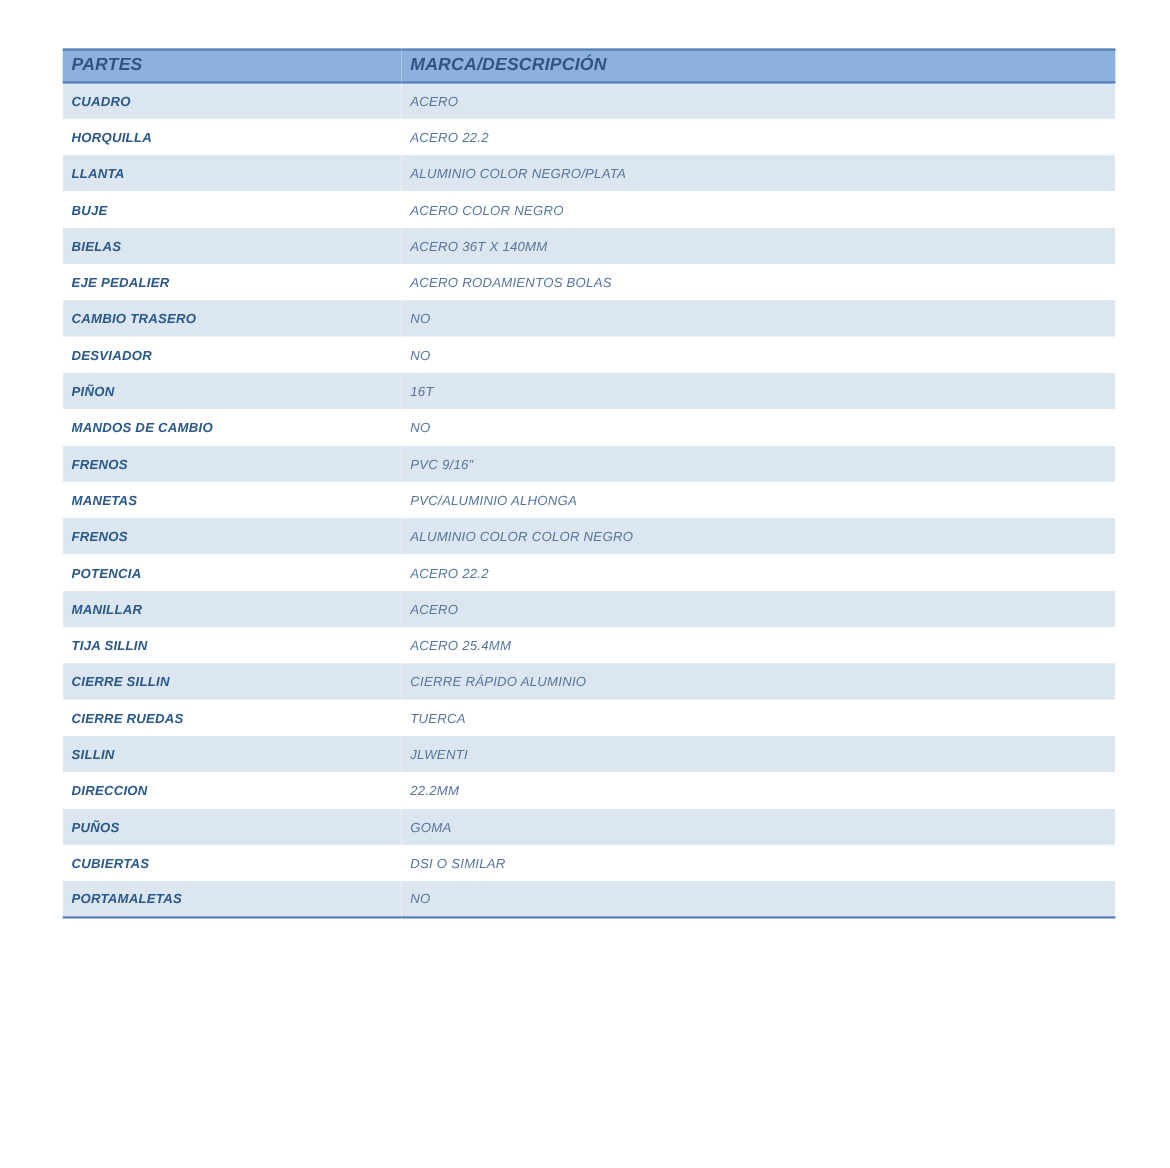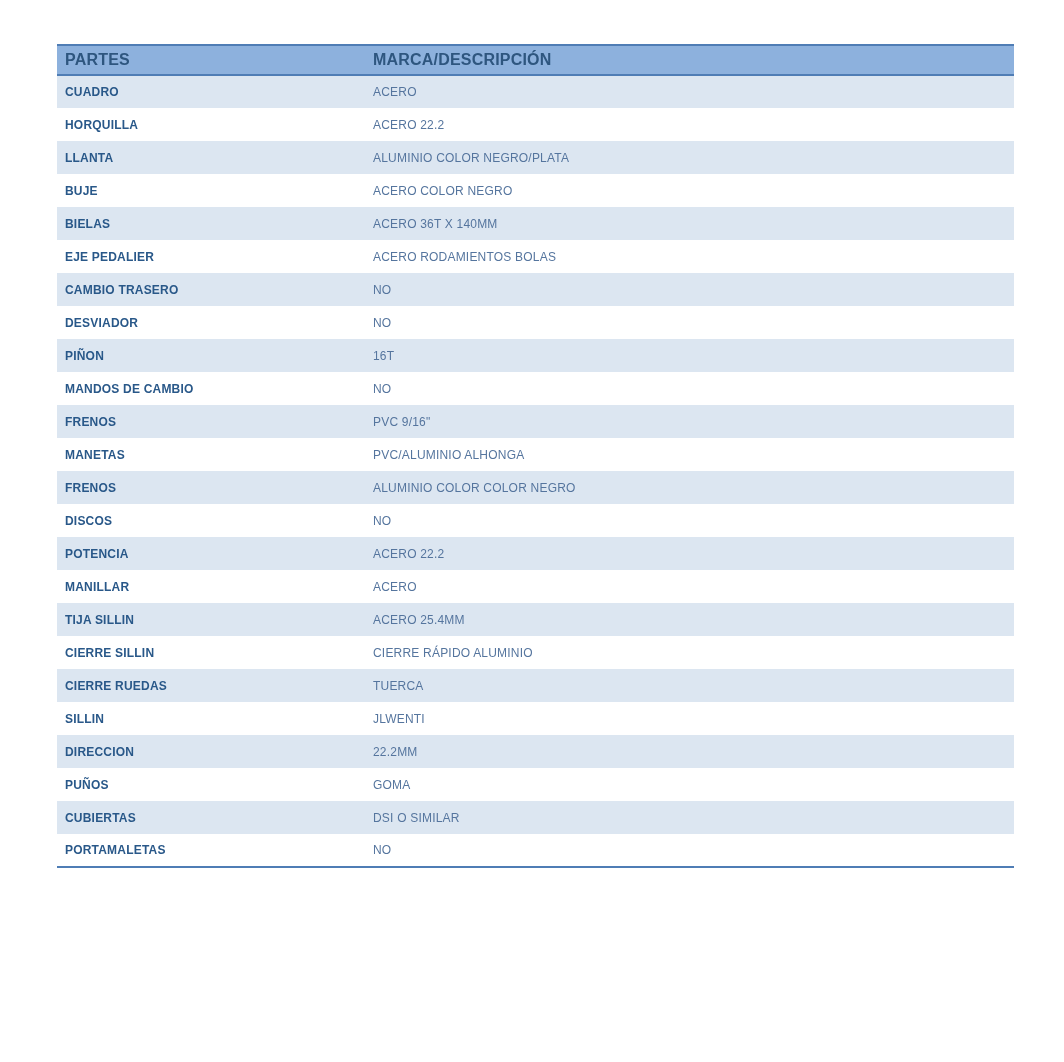--- a/index.html
+++ b/index.html
@@ -15,20 +15,21 @@
     position: relative;
     width: 1064px;
     height: 1062px;
     background: #ffffff;
   }
   .spec-table-wrap {
     position: absolute;
     left: 57px;
     top: 44px;
     width: 957px;
+    font-style: italic;
   }
   table.spec-table {
     width: 100%;
     border-collapse: collapse;
     table-layout: fixed;
   }
   col.col-part { width: 308px; }
   col.col-desc { width: auto; }
   th {
     background: var(--header_bg, #8DB1DD);
@@ -143,24 +144,20 @@
   <tr>
     <td class="part-cell">MANETAS</td>
     <td class="desc-cell">PVC/ALUMINIO ALHONGA</td>
   </tr>
 
   <tr>
     <td class="part-cell">FRENOS</td>
     <td class="desc-cell">ALUMINIO COLOR COLOR NEGRO</td>
   </tr>
 
-  <tr>
-    <td class="part-cell">DISCOS</td>
-    <td class="desc-cell">NO</td>
-  </tr>
 
   <tr>
     <td class="part-cell">POTENCIA</td>
     <td class="desc-cell">ACERO 22.2</td>
   </tr>
 
   <tr>
     <td class="part-cell">MANILLAR</td>
     <td class="desc-cell">ACERO</td>
   </tr>

